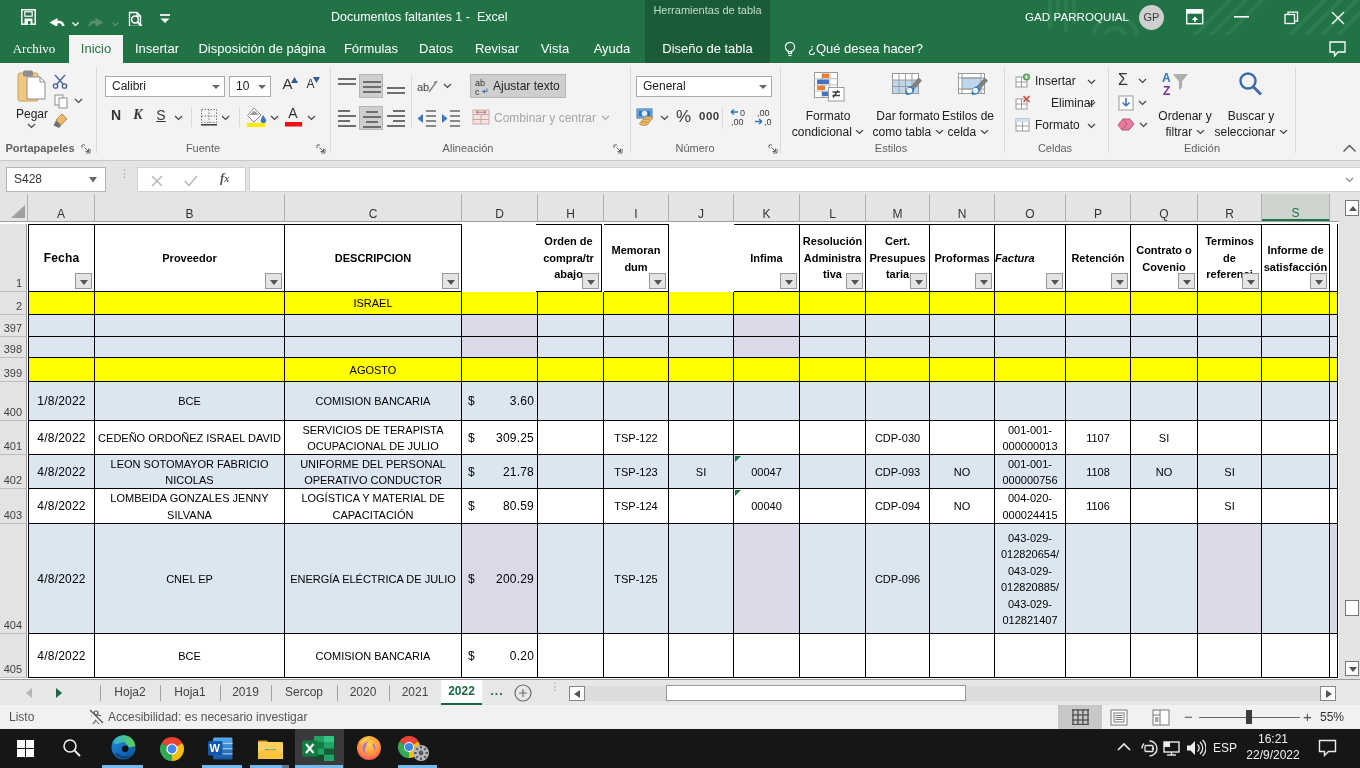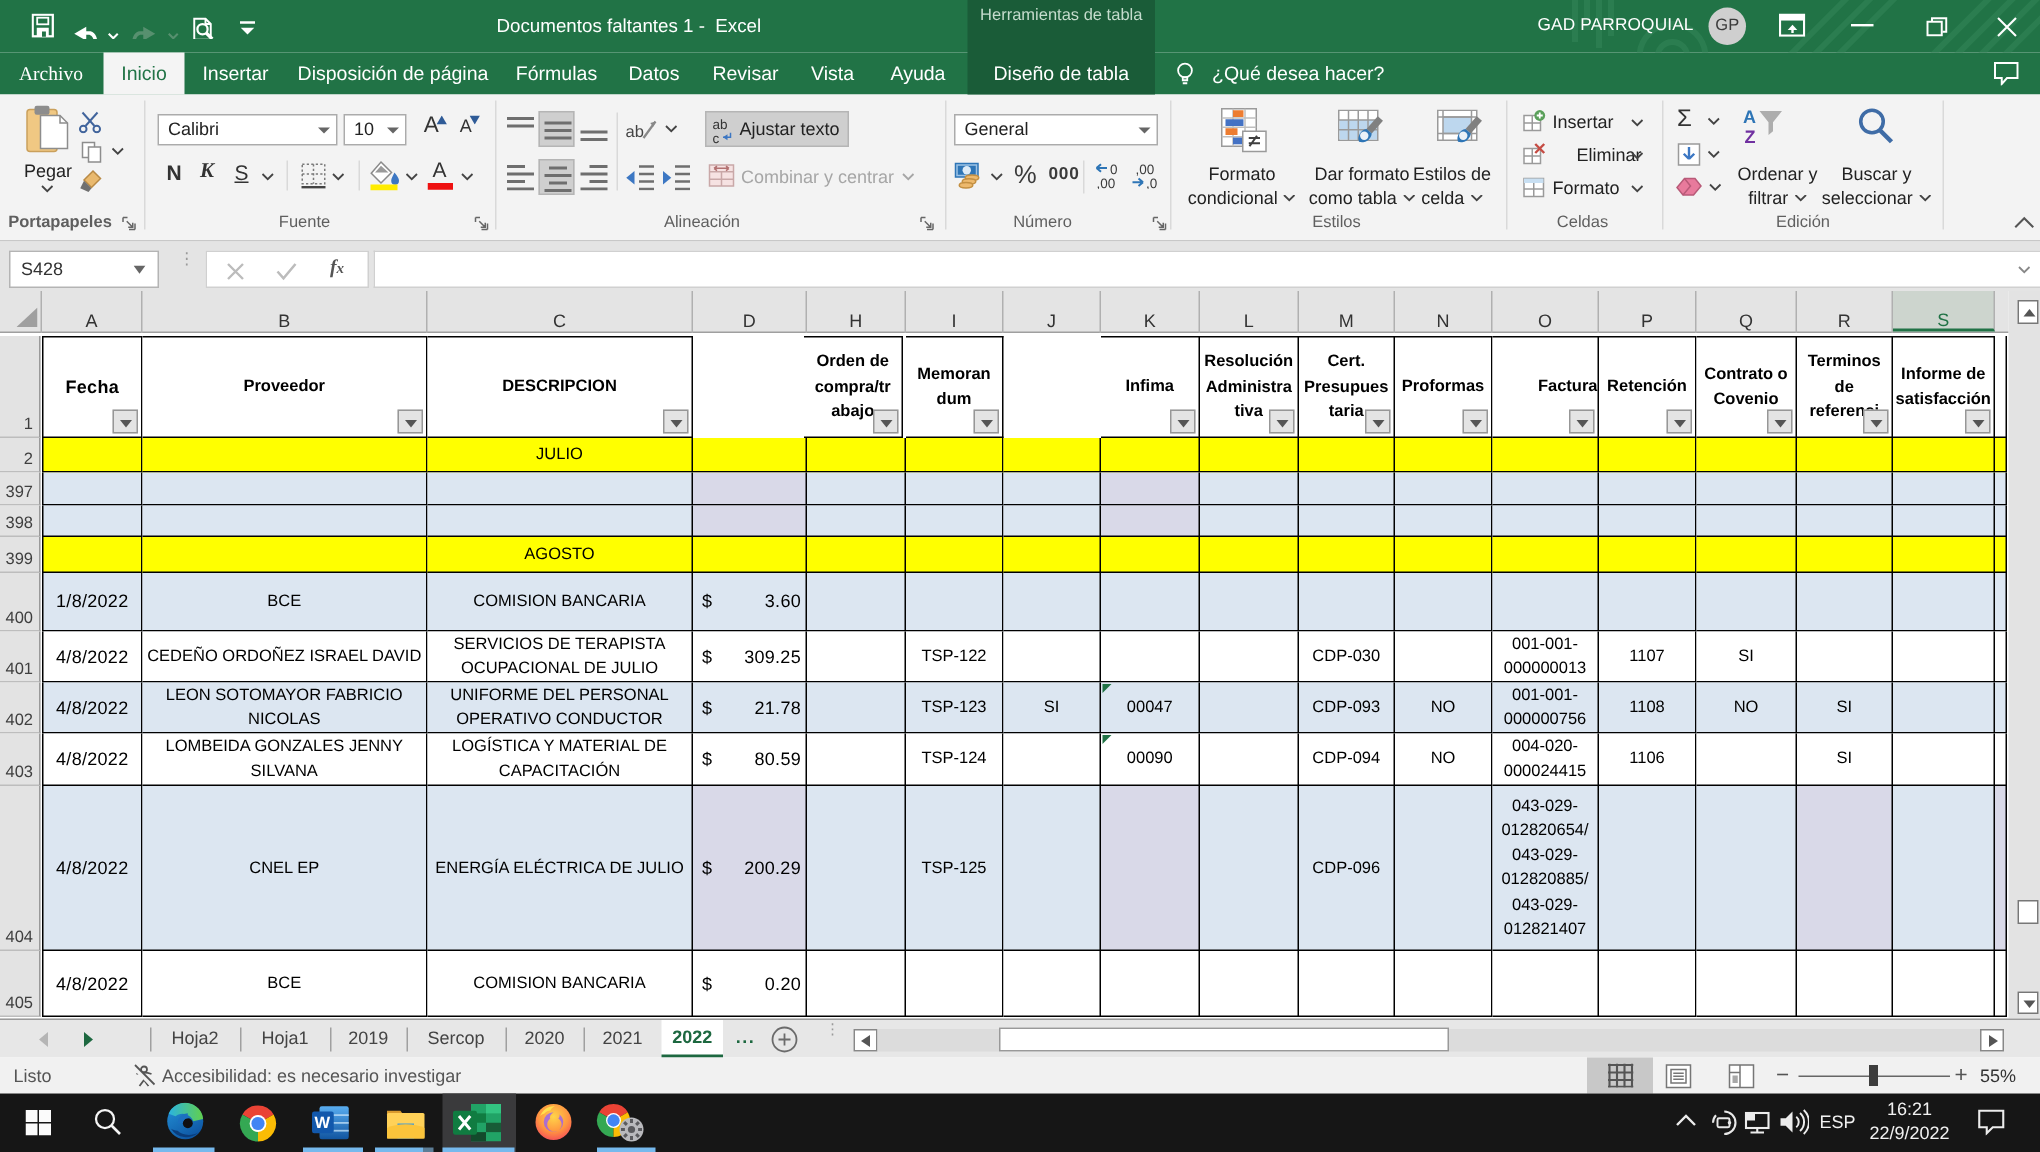--- a/index.html
+++ b/index.html
@@ -598,21 +598,21 @@
       </div>
       <div class="cell" style="left: 866px; top: 30px; width: 64px; height: 68px; border-right: 1px solid rgb(0, 0, 0); border-bottom: 1px solid rgb(0, 0, 0); border-top: 1px solid rgb(0, 0, 0); background: rgb(255, 255, 255);">
         <div style="position: absolute; left: 0px; top: 50%; transform: translateY(-50%); width: 100%; text-align: center; line-height: 16.5px;"><b>Cert.<br>Presupues<br>taria</b></div>
         <div class="fbtn" style="right: 2px; bottom: 2px;"></div>
       </div>
       <div class="cell" style="left: 930px; top: 30px; width: 65px; height: 68px; border-right: 1px solid rgb(0, 0, 0); border-bottom: 1px solid rgb(0, 0, 0); border-top: 1px solid rgb(0, 0, 0); background: rgb(255, 255, 255);">
         <div style="position: absolute; left: 0px; top: 50%; transform: translateY(-50%); width: 100%; text-align: center; line-height: 16.5px;"><b>Proformas</b></div>
         <div class="fbtn" style="right: 2px; bottom: 2px;"></div>
       </div>
       <div class="cell" style="left: 995px; top: 30px; width: 71px; height: 68px; border-right: 1px solid rgb(0, 0, 0); border-bottom: 1px solid rgb(0, 0, 0); border-top: 1px solid rgb(0, 0, 0); background: rgb(255, 255, 255);">
-        <div style="position: absolute; left: 0px; top: 50%; transform: translateY(-50%); width: 100%; text-align: right; line-height: 16.5px;"><b>Factura</b></div>
+        <div style="position: absolute; left: 0px; top: 50%; transform: translateY(-50%); width: 100%; text-align: left; line-height: 16.5px; font-style: italic;"><b>Factura</b></div>
         <div class="fbtn" style="right: 2px; bottom: 2px;"></div>
       </div>
       <div class="cell" style="left: 1066px; top: 30px; width: 65px; height: 68px; border-right: 1px solid rgb(0, 0, 0); border-bottom: 1px solid rgb(0, 0, 0); border-top: 1px solid rgb(0, 0, 0); background: rgb(255, 255, 255);">
         <div style="position: absolute; left: 0px; top: 50%; transform: translateY(-50%); width: 100%; text-align: center; line-height: 16.5px;"><b>Retención</b></div>
         <div class="fbtn" style="right: 2px; bottom: 2px;"></div>
       </div>
       <div class="cell" style="left: 1131px; top: 30px; width: 67px; height: 68px; border-right: 1px solid rgb(0, 0, 0); border-bottom: 1px solid rgb(0, 0, 0); border-top: 1px solid rgb(0, 0, 0); background: rgb(255, 255, 255);">
         <div style="position: absolute; left: 0px; top: 50%; transform: translateY(-50%); width: 100%; text-align: center; line-height: 16.5px;"><b>Contrato o<br>Covenio</b></div>
         <div class="fbtn" style="right: 2px; bottom: 2px;"></div>
       </div>
@@ -621,21 +621,21 @@
         <div class="fbtn" style="right: 2px; bottom: 2px;"></div>
       </div>
       <div class="cell" style="left: 1262px; top: 30px; width: 68px; height: 68px; border-right: 1px solid rgb(0, 0, 0); border-bottom: 1px solid rgb(0, 0, 0); border-top: 1px solid rgb(0, 0, 0); background: rgb(255, 255, 255);">
         <div style="position: absolute; left: 0px; top: 50%; transform: translateY(-50%); width: 100%; text-align: center; line-height: 16.5px;"><b>Informe de<br>satisfacción</b></div>
         <div class="fbtn" style="right: 2px; bottom: 2px;"></div>
       </div>
       <div class="cell" style="left: 1330px; top: 30px; width: 8px; height: 68px; background: rgb(255, 255, 255); border-right: 1px solid rgb(0, 0, 0); border-bottom: 1px solid rgb(0, 0, 0);"></div>
       <div class="cell" style="left: 28px; top: 98px; width: 67px; height: 23px; border-right: 1px solid rgb(0, 0, 0); border-bottom: 1px solid rgb(0, 0, 0); border-left: 1px solid rgb(0, 0, 0); background: rgb(255, 255, 0);"></div>
       <div class="cell" style="left: 95px; top: 98px; width: 190px; height: 23px; border-right: 1px solid rgb(0, 0, 0); border-bottom: 1px solid rgb(0, 0, 0); background: rgb(255, 255, 0);"></div>
       <div class="cell" style="left: 285px; top: 98px; width: 177px; height: 23px; border-right: 1px solid rgb(0, 0, 0); border-bottom: 1px solid rgb(0, 0, 0); background: rgb(255, 255, 0);">
-        <div style="position: absolute; left: 0px; top: 50%; transform: translateY(-50%); width: 100%; text-align: center; line-height: 16.5px;">JULIO</div>
+        <div style="position: absolute; left: 0px; top: 50%; transform: translateY(-50%); width: 100%; text-align: center; line-height: 16.5px;">ISRAEL</div>
       </div>
       <div class="cell" style="left: 462px; top: 98px; width: 76px; height: 23px; border-right: 1px solid rgb(0, 0, 0); border-bottom: 1px solid rgb(0, 0, 0); background: rgb(255, 255, 0);"></div>
       <div class="cell" style="left: 538px; top: 98px; width: 66px; height: 23px; border-right: 1px solid rgb(0, 0, 0); border-bottom: 1px solid rgb(0, 0, 0); background: rgb(255, 255, 0);"></div>
       <div class="cell" style="left: 604px; top: 98px; width: 65px; height: 23px; border-right: 1px solid rgb(0, 0, 0); border-bottom: 1px solid rgb(0, 0, 0); background: rgb(255, 255, 0);"></div>
       <div class="cell" style="left: 669px; top: 98px; width: 65px; height: 23px; border-right: 1px solid rgb(0, 0, 0); border-bottom: 1px solid rgb(0, 0, 0); background: rgb(255, 255, 0);"></div>
       <div class="cell" style="left: 734px; top: 98px; width: 66px; height: 23px; border-right: 1px solid rgb(0, 0, 0); border-bottom: 1px solid rgb(0, 0, 0); background: rgb(255, 255, 0);"></div>
       <div class="cell" style="left: 800px; top: 98px; width: 66px; height: 23px; border-right: 1px solid rgb(0, 0, 0); border-bottom: 1px solid rgb(0, 0, 0); background: rgb(255, 255, 0);"></div>
       <div class="cell" style="left: 866px; top: 98px; width: 64px; height: 23px; border-right: 1px solid rgb(0, 0, 0); border-bottom: 1px solid rgb(0, 0, 0); background: rgb(255, 255, 0);"></div>
       <div class="cell" style="left: 930px; top: 98px; width: 65px; height: 23px; border-right: 1px solid rgb(0, 0, 0); border-bottom: 1px solid rgb(0, 0, 0); background: rgb(255, 255, 0);"></div>
       <div class="cell" style="left: 995px; top: 98px; width: 71px; height: 23px; border-right: 1px solid rgb(0, 0, 0); border-bottom: 1px solid rgb(0, 0, 0); background: rgb(255, 255, 0);"></div>
@@ -823,21 +823,21 @@
           <div style="position:absolute;left:6px;top:50%;transform:translateY(-50%);font-size:12px;">$</div>
           <div style="position:absolute;right:3px;top:50%;transform:translateY(-50%);font-size:12px;letter-spacing:0.2px;">80.59</div>
         </div>
       </div>
       <div class="cell" style="left: 538px; top: 295px; width: 66px; height: 35px; border-right: 1px solid rgb(0, 0, 0); border-bottom: 1px solid rgb(0, 0, 0); background: rgb(255, 255, 255);"></div>
       <div class="cell" style="left: 604px; top: 295px; width: 65px; height: 35px; border-right: 1px solid rgb(0, 0, 0); border-bottom: 1px solid rgb(0, 0, 0); background: rgb(255, 255, 255);">
         <div style="position: absolute; left: 0px; top: 50%; transform: translateY(-50%); width: 100%; text-align: center; line-height: 16.5px;">TSP-124</div>
       </div>
       <div class="cell" style="left: 669px; top: 295px; width: 65px; height: 35px; border-right: 1px solid rgb(0, 0, 0); border-bottom: 1px solid rgb(0, 0, 0); background: rgb(255, 255, 255);"></div>
       <div class="cell" style="left: 734px; top: 295px; width: 66px; height: 35px; border-right: 1px solid rgb(0, 0, 0); border-bottom: 1px solid rgb(0, 0, 0); background: rgb(255, 255, 255);">
-        <div style="position: absolute; left: 0px; top: 50%; transform: translateY(-50%); width: 100%; text-align: center; line-height: 16.5px;">00090</div>
+        <div style="position: absolute; left: 0px; top: 50%; transform: translateY(-50%); width: 100%; text-align: center; line-height: 16.5px;">00040</div>
       </div>
       <div class="cell" style="left: 800px; top: 295px; width: 66px; height: 35px; border-right: 1px solid rgb(0, 0, 0); border-bottom: 1px solid rgb(0, 0, 0); background: rgb(255, 255, 255);"></div>
       <div class="cell" style="left: 866px; top: 295px; width: 64px; height: 35px; border-right: 1px solid rgb(0, 0, 0); border-bottom: 1px solid rgb(0, 0, 0); background: rgb(255, 255, 255);">
         <div style="position: absolute; left: 0px; top: 50%; transform: translateY(-50%); width: 100%; text-align: center; line-height: 16.5px;">CDP-094</div>
       </div>
       <div class="cell" style="left: 930px; top: 295px; width: 65px; height: 35px; border-right: 1px solid rgb(0, 0, 0); border-bottom: 1px solid rgb(0, 0, 0); background: rgb(255, 255, 255);">
         <div style="position: absolute; left: 0px; top: 50%; transform: translateY(-50%); width: 100%; text-align: center; line-height: 16.5px;">NO</div>
       </div>
       <div class="cell" style="left: 995px; top: 295px; width: 71px; height: 35px; border-right: 1px solid rgb(0, 0, 0); border-bottom: 1px solid rgb(0, 0, 0); background: rgb(255, 255, 255);">
         <div style="position: absolute; left: 0px; top: 50%; transform: translateY(-50%); width: 100%; text-align: center; line-height: 16.5px;">004-020-<br>000024415</div>

